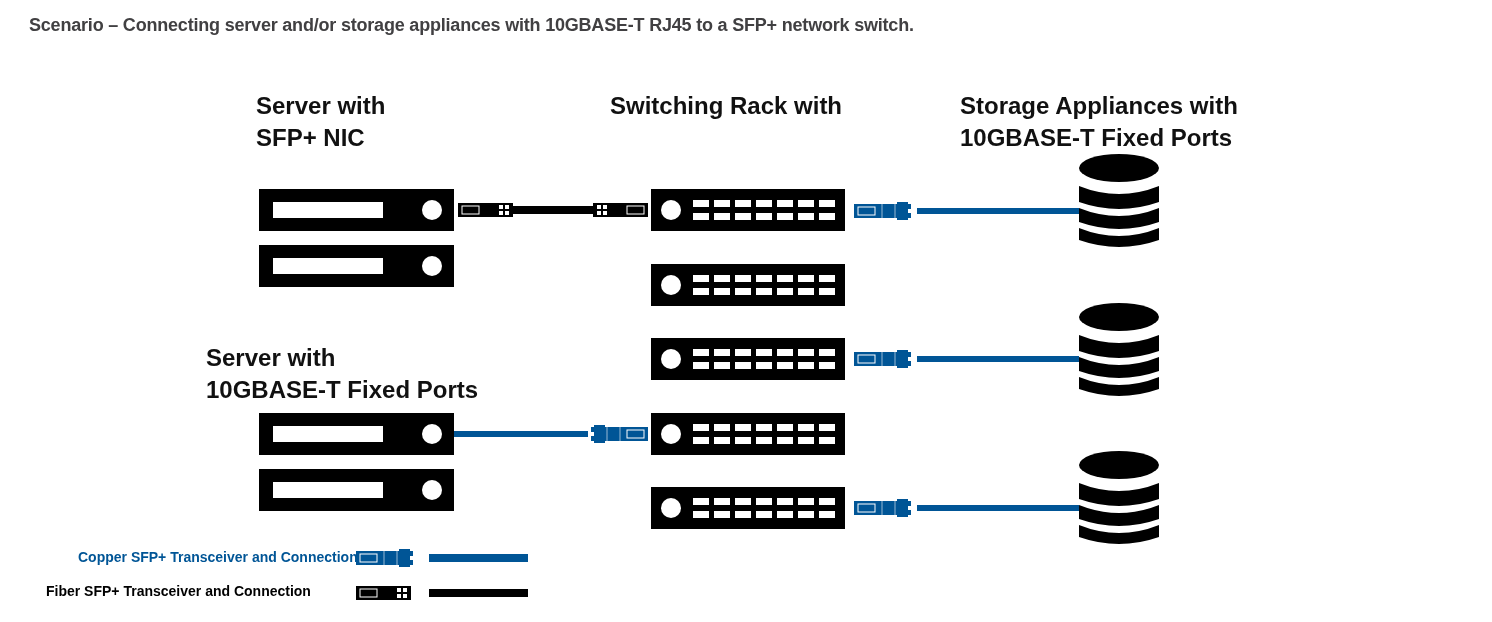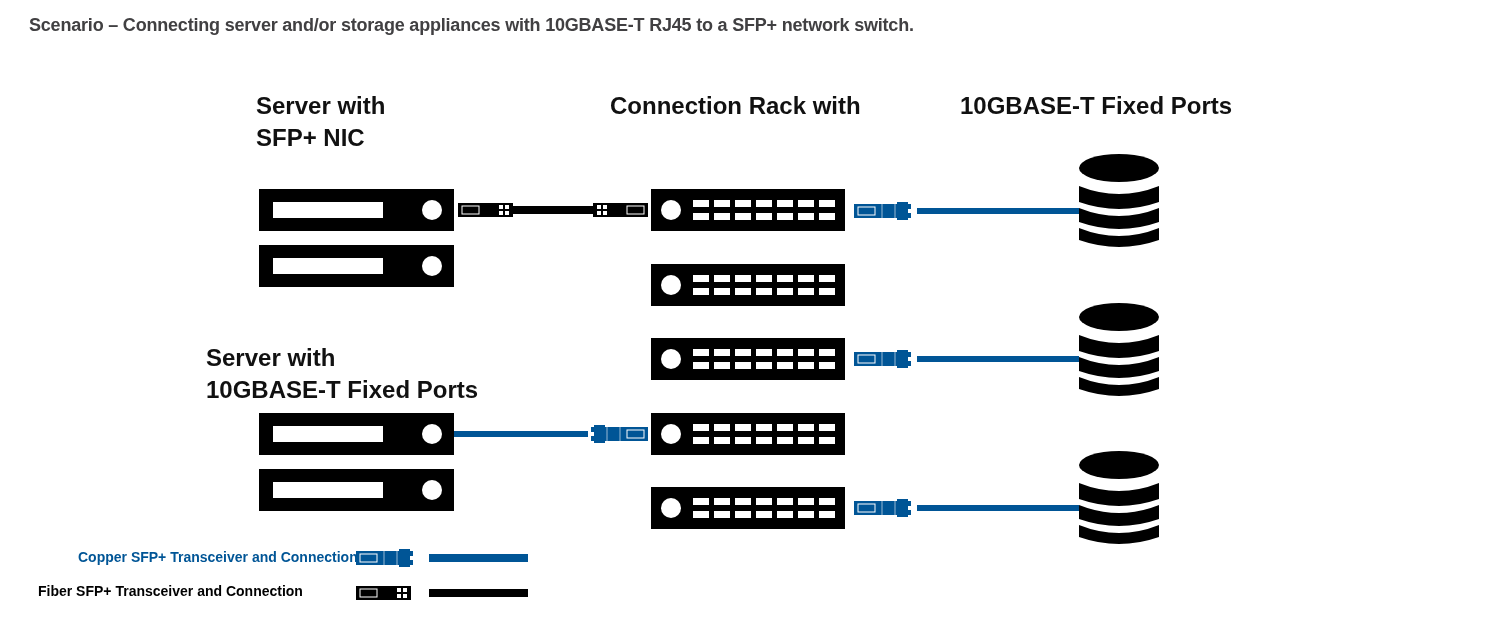--- a/index.html
+++ b/index.html
@@ -12,23 +12,24 @@
 </head>
 <body>
 
 <div class="title">Scenario – Connecting server and/or storage appliances with 10GBASE-T RJ45 to a SFP+ network switch.</div>
 
 <div class="heading" style="left:256px; top:90px; width:200px;">
   <div>Server with</div>
   <div>SFP+ NIC</div>
 </div>
 <div class="heading" style="left:610px; top:90px; width:280px;">
-  <div>Connection Rack with</div>
+  <div>Switching Rack with</div>
 </div>
 <div class="heading" style="left:960px; top:90px; width:320px;">
+  <div>Storage Appliances with</div>
   <div>10GBASE-T Fixed Ports</div>
 </div>
 <div class="heading" style="left:206px; top:342px; width:300px;">
   <div>Server with</div>
   <div>10GBASE-T Fixed Ports</div>
 </div>
 
 <svg class="diagram" width="1492" height="622" viewBox="0 0 1492 622" xmlns="http://www.w3.org/2000/svg">
   <defs>
 
@@ -134,13 +135,13 @@
     <use href="#copper-xcvr" x="356" y="551"></use>
     <rect x="429" y="554" width="99" height="8" fill="#005596"></rect>
   </g>
   <g>
     <use href="#fiber-xcvr" x="356" y="586"></use>
     <rect x="429" y="589" width="99" height="8" fill="#000"></rect>
   </g>
 </svg>
 
 <div class="legend-label" style="left:46px; top:549px; color:#005596;margin-left:32px;">Copper SFP+ Transceiver and Connection</div>
-<div class="legend-label" style="left:38px; top:583px; color:#000;">Fiber SFP+ Transceiver and Connection</div>
+<div class="legend-label" style="left:46px; top:583px; color:#000;">Fiber SFP+ Transceiver and Connection</div>
 
 </body></html>

